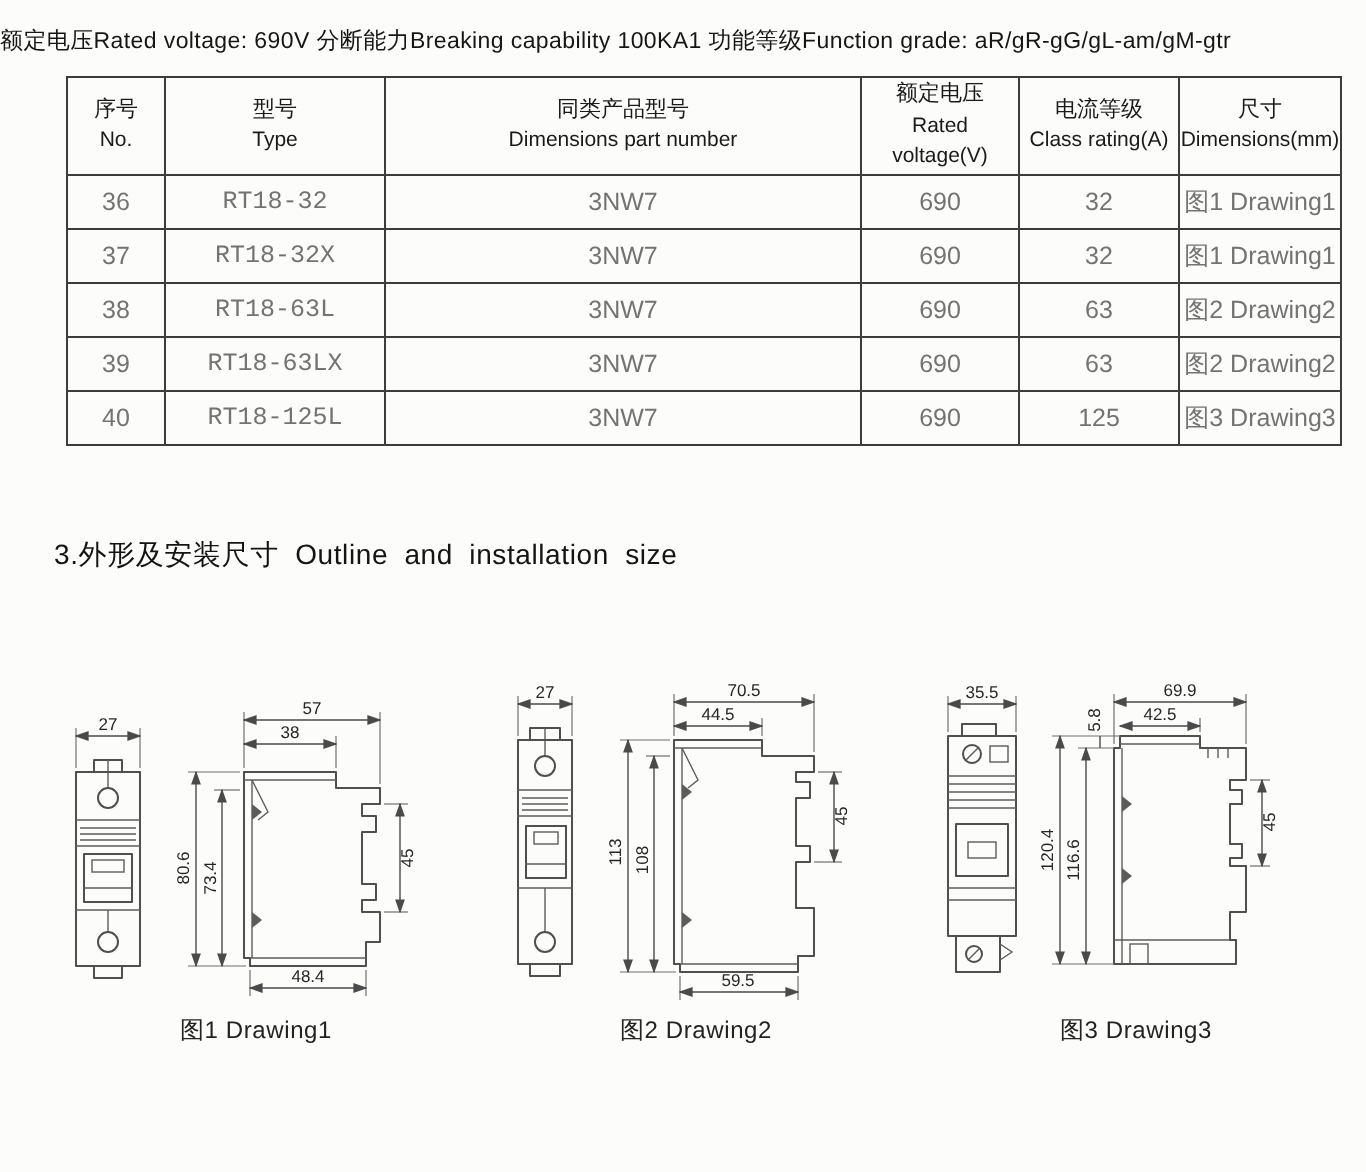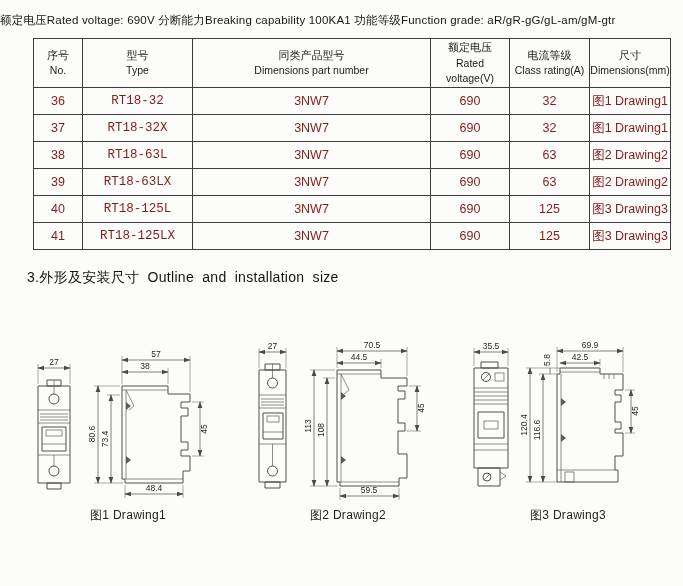--- a/index.html
+++ b/index.html
@@ -18,21 +18,21 @@
     position:absolute;left:33px;top:38px;
     border-collapse:collapse;table-layout:fixed;width:637px;padding-left:38px;
   }
   table.spec th, table.spec td{
     border:1px solid #3d3d3d;text-align:center;padding:0;overflow:hidden;
   }
   table.spec thead th{
     height:43px;font-weight:normal;font-size:11px;line-height:1.5;color:#1a1a1a;
   }
   table.spec thead .en{font-size:10.5px;}
-  table.spec tbody td{height:26px;font-size:12.5px;color:#7f1d1d;}
+  table.spec tbody td{height:26px;font-size:12.5px;color:#737373;}
   td.c-type{text-align:left;padding-left:13px;font-family:Liberation Mono, monospace;}
   td.c-dims{font-size:10px;}
   .heading{
     position:absolute;left:27px;top:269px;
     font-size:14px;color:#141414;word-spacing:4px;letter-spacing:0.3px;
   }
   .drawings{
     position:absolute;left:22px;top:338px;
     display:flex;gap:8px;
   }
@@ -130,28 +130,20 @@
       <td>39</td>
       <td class="c-type">RT18-63LX</td>
       <td>3NW7</td>
       <td>690</td>
       <td>63</td>
       <td class="c-dims">图2 Drawing2</td>
     </tr>
     <tr>
       <td>40</td>
       <td class="c-type">RT18-125L</td>
-      <td>3NW7</td>
-      <td>690</td>
-      <td>125</td>
-      <td class="c-dims">图3 Drawing3</td>
-    </tr>
-    <tr>
-      <td>41</td>
-      <td class="c-type">RT18-125LX</td>
       <td>3NW7</td>
       <td>690</td>
       <td>125</td>
       <td class="c-dims">图3 Drawing3</td>
     </tr>
   </tbody>
 </table>
 
 <div class="heading">3.外形及安装尺寸 Outline and installation size</div>
 

